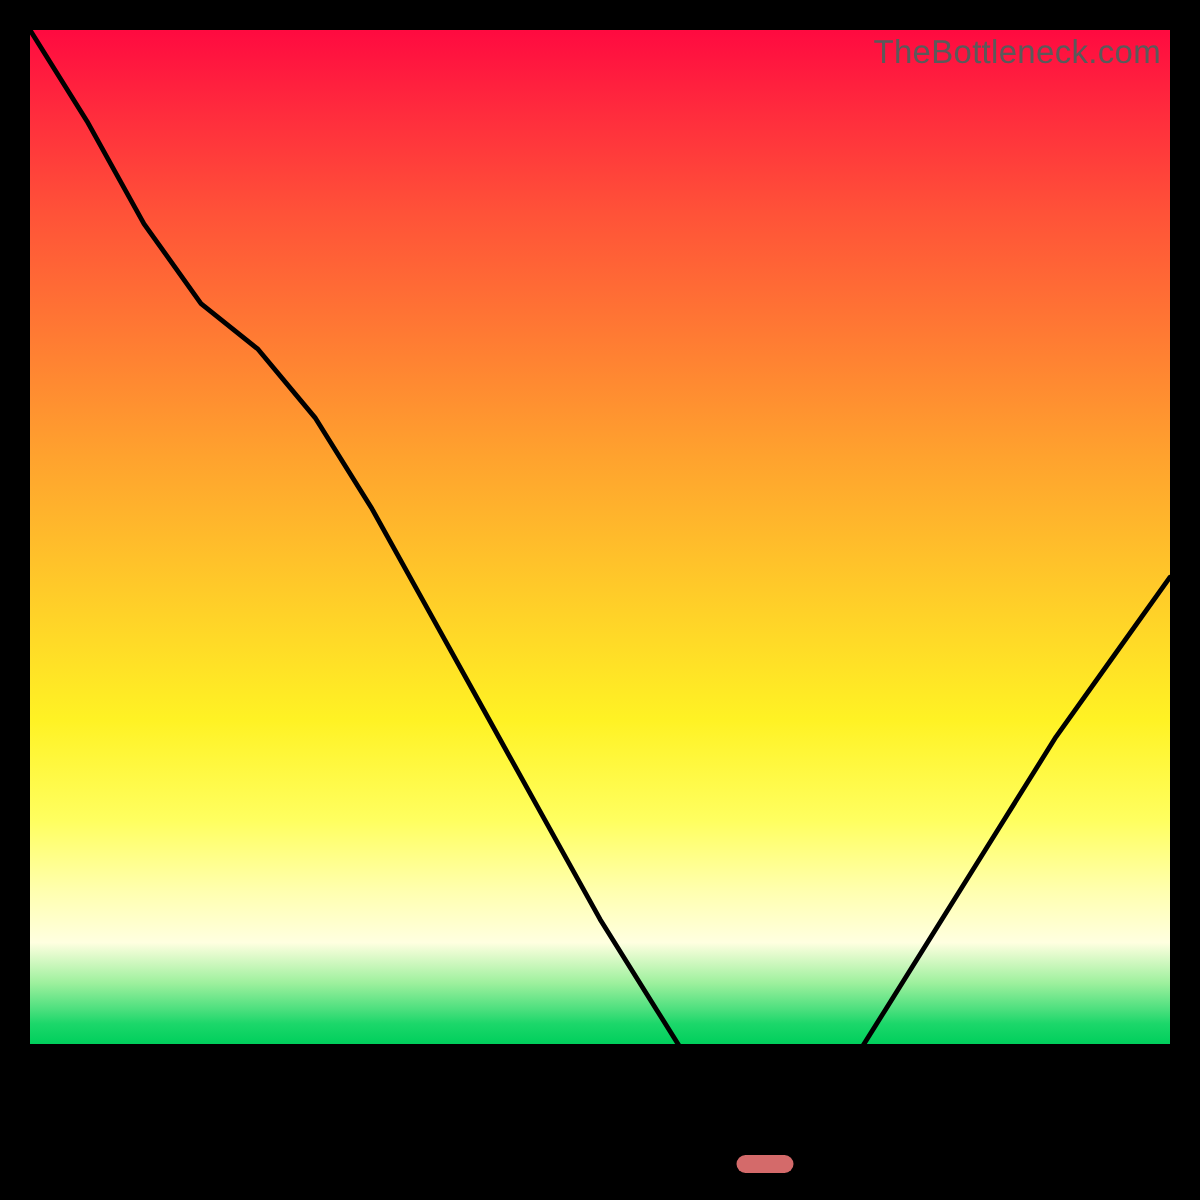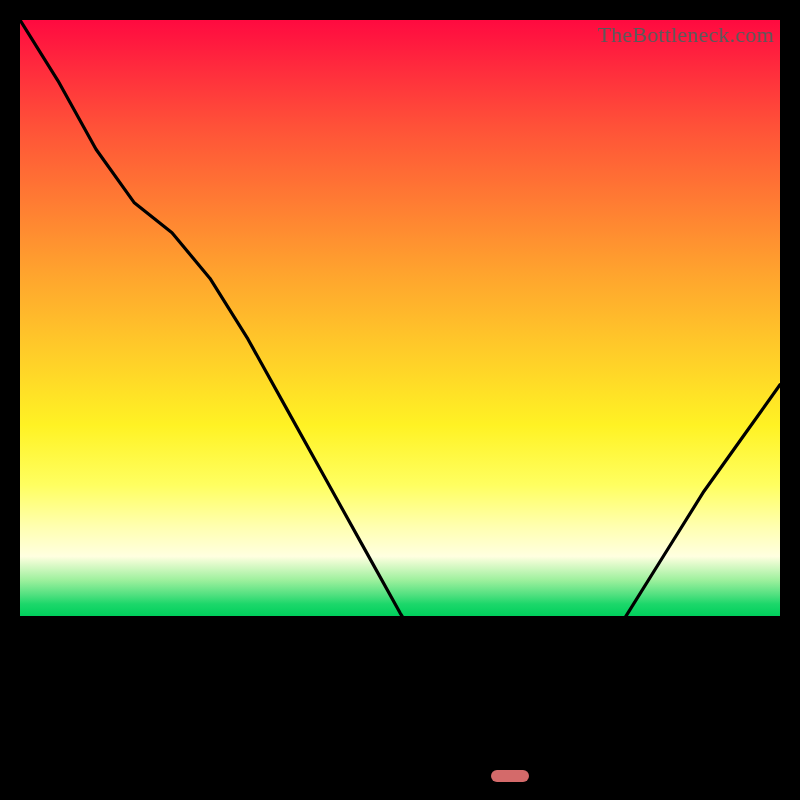--- a/index.html
+++ b/index.html
@@ -15,38 +15,37 @@
     position: relative;
     width: 800px;
     height: 800px;
     background: #000;
   }
   .plot-area {
     position: absolute;
     left: 20px;
     top: 20px;
     width: 760px;
-    height: 596px;
+    height: 676px;
     background: linear-gradient(to bottom,
       #ff0a40 0%,
       #ff2b3d 8%,
       #ff5238 18%,
       #ff7a33 30%,
       #ffa22e 42%,
       #ffca29 55%,
       #fff224 68%,
       #ffff60 78%,
       #ffffb0 85%,
       #ffffe0 90%,
       #9df09d 94%,
       #4fe07f 96.5%,
       #1cd76a 98%,
       #00cf5c 100%
     );
-    font-family: Liberation Serif, serif;
   }
   .watermark {
     position: absolute;
     top: 2px;
     right: 6px;
     color: #5a5a5a;
     font-size: 22px;
     font-weight: 500;
     letter-spacing: 0.2px;
     user-select: none;

